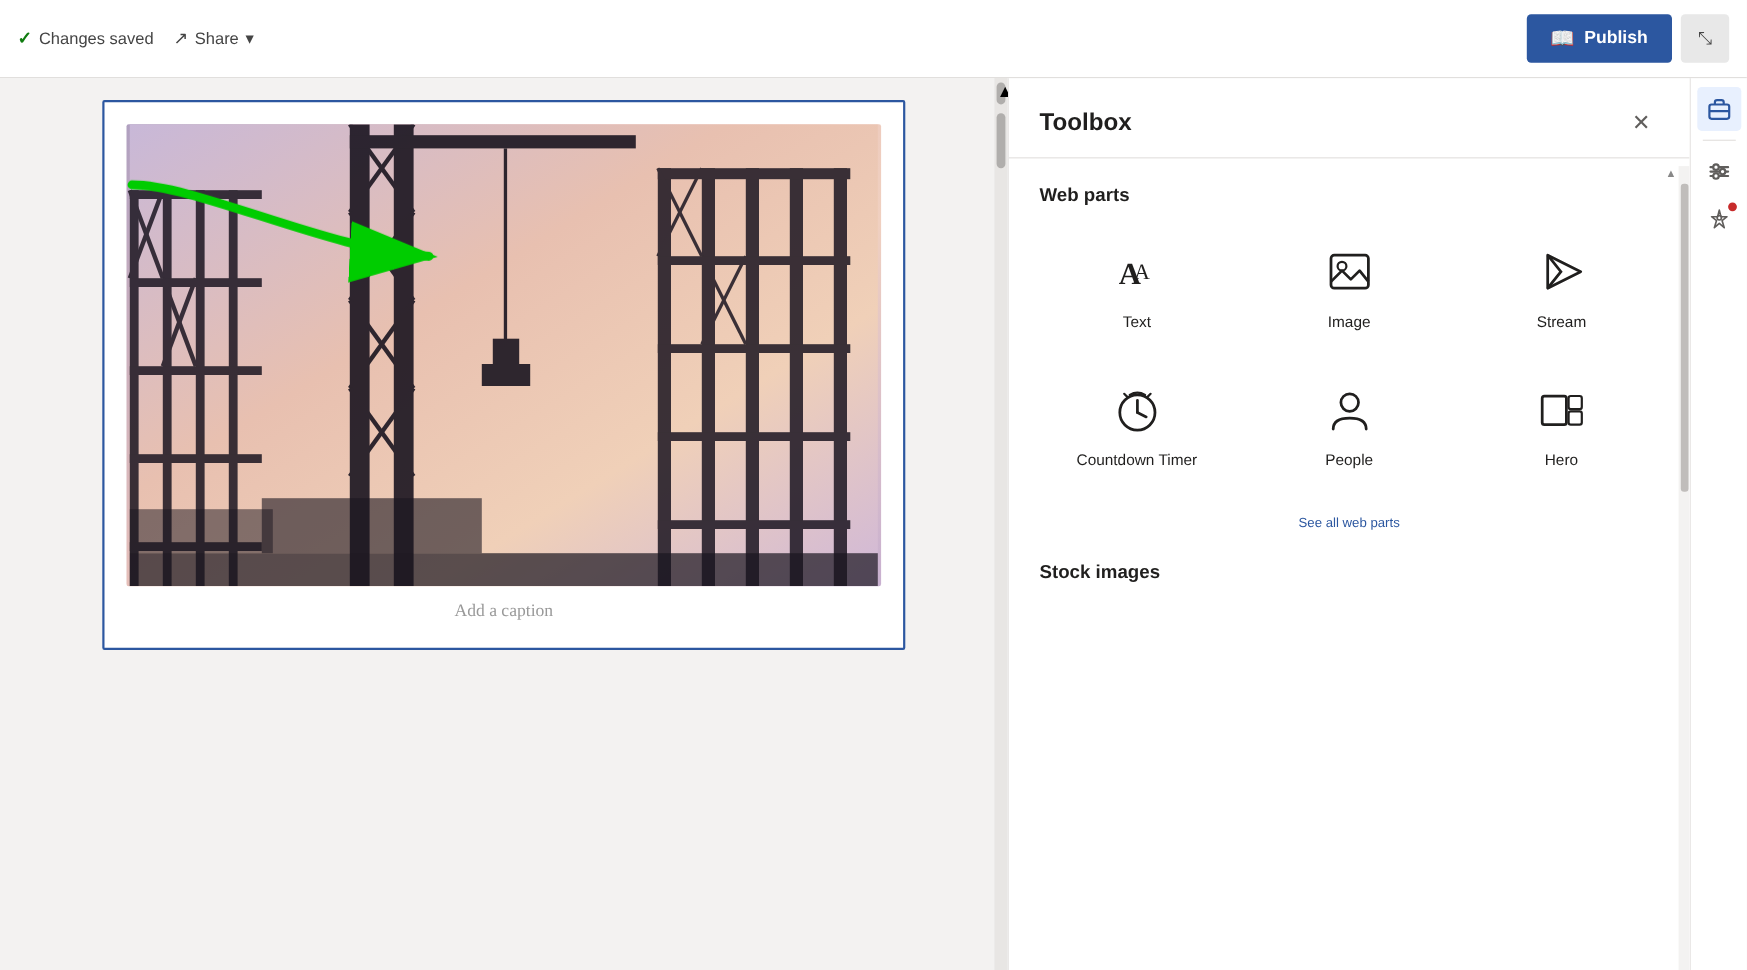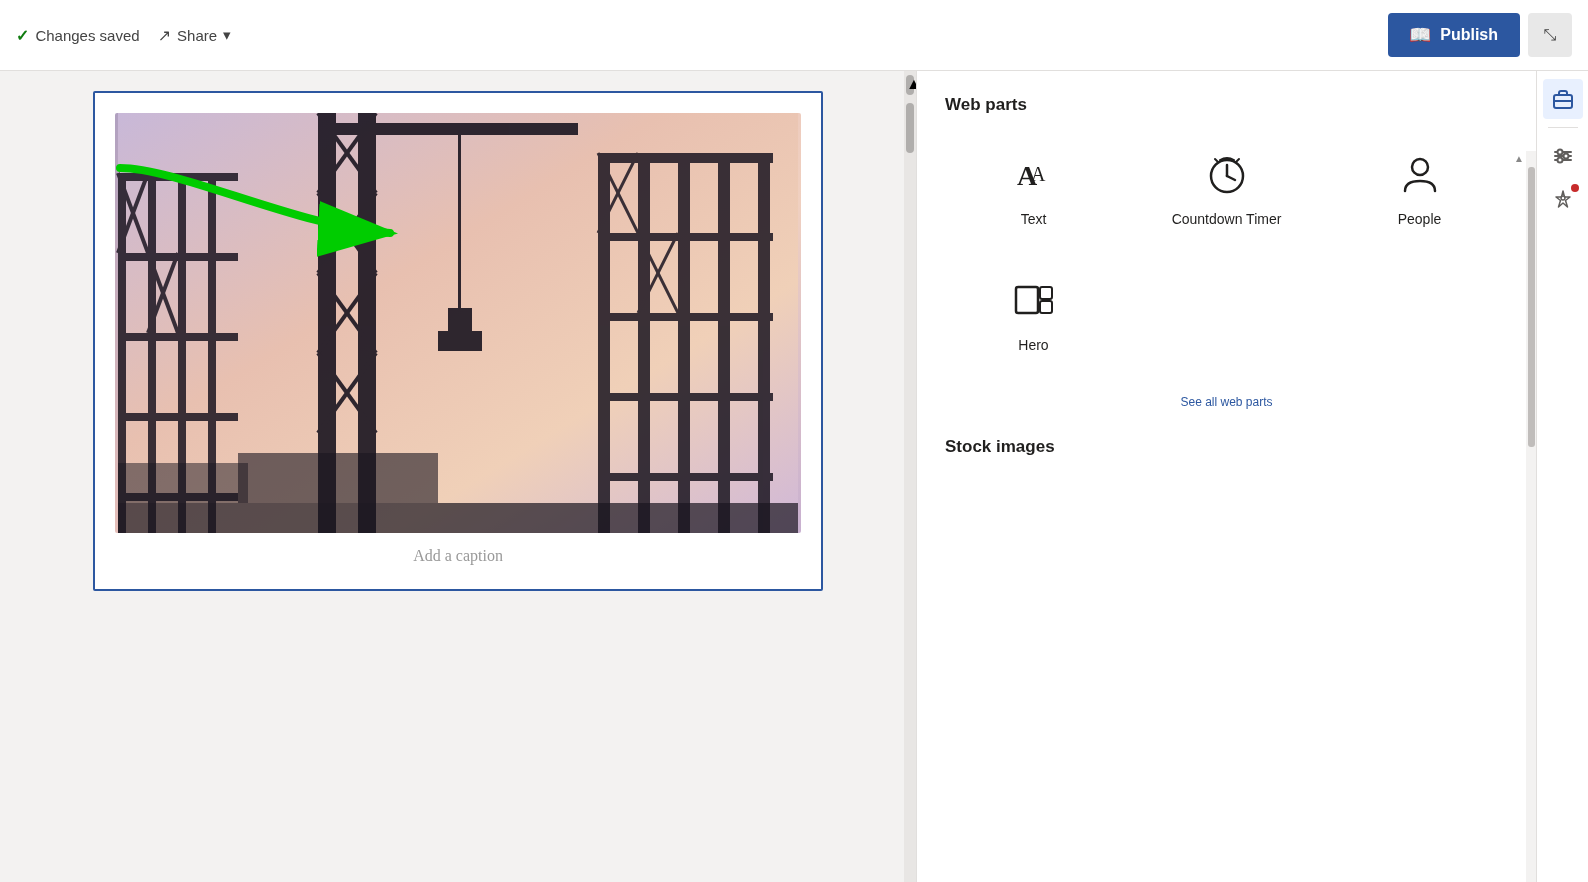--- a/index.html
+++ b/index.html
@@ -396,37 +396,62 @@
         </svg>
       </div>
       <div class="caption-text">Add a caption</div>
     </div>
   </div>
 
   <div class="toolbox-panel">
 
     <div style="position:absolute;top:82px;right:12px;font-size:10px;color:#888;z-index:10;">▲</div>
 
+    <div class="toolbox-header">
+      <span class="toolbox-title">Toolbox</span>
+      <button class="toolbox-close-btn">
+        <span>✕</span>
+      </button>
+    </div>
 
     <div class="toolbox-body">
       <div class="section-title">Web parts</div>
 
       <div class="web-parts-grid">
 
         <div class="web-part-item">
           <div class="web-part-icon">
             <svg width="42" height="42" viewBox="0 0 42 42" fill="none" xmlns="http://www.w3.org/2000/svg">
               <text x="4" y="32" font-size="28" font-family="serif" fill="#201f1e" font-weight="bold">A</text>
               <text x="18" y="28" font-size="20" font-family="serif" fill="#201f1e">A</text>
             </svg>
           </div>
           <span class="web-part-label">Text</span>
         </div>
 
-
+        <div class="web-part-item">
+          <div class="web-part-icon">
+            <svg width="42" height="42" viewBox="0 0 42 42" fill="none" xmlns="http://www.w3.org/2000/svg">
+              <rect x="4" y="6" width="34" height="30" rx="3" stroke="#201f1e" stroke-width="2.5" fill="none"></rect>
+              <circle cx="14" cy="16" r="4" stroke="#201f1e" stroke-width="2" fill="none"></circle>
+              <path d="M4 30 L14 20 L22 28 L30 20 L38 30" stroke="#201f1e" stroke-width="2.5" fill="none" stroke-linejoin="round"></path>
+            </svg>
+          </div>
+          <span class="web-part-label">Image</span>
+        </div>
+
+        <div class="web-part-item">
+          <div class="web-part-icon">
+            <svg width="42" height="42" viewBox="0 0 42 42" fill="none" xmlns="http://www.w3.org/2000/svg">
+              <polygon points="8,6 38,21 8,36" stroke="#201f1e" stroke-width="2.5" fill="none" stroke-linejoin="round"></polygon>
+              <path d="M8,6 L20,21 L8,36" stroke="#201f1e" stroke-width="2.5" fill="none"></path>
+            </svg>
+          </div>
+          <span class="web-part-label">Stream</span>
+        </div>
 
         <div class="web-part-item">
           <div class="web-part-icon">
             <svg width="42" height="42" viewBox="0 0 42 42" fill="none" xmlns="http://www.w3.org/2000/svg">
               <circle cx="21" cy="23" r="16" stroke="#201f1e" stroke-width="2.5" fill="none"></circle>
               <path d="M21 23 L21 12" stroke="#201f1e" stroke-width="2.5" stroke-linecap="round"></path>
               <path d="M21 23 L29 27" stroke="#201f1e" stroke-width="2.5" stroke-linecap="round"></path>
 
               <path d="M14 7 Q21 3 28 7" stroke="#201f1e" stroke-width="2" fill="none" stroke-linecap="round"></path>
               <line x1="12" y1="9" x2="9" y2="6" stroke="#201f1e" stroke-width="2" stroke-linecap="round"></line>

